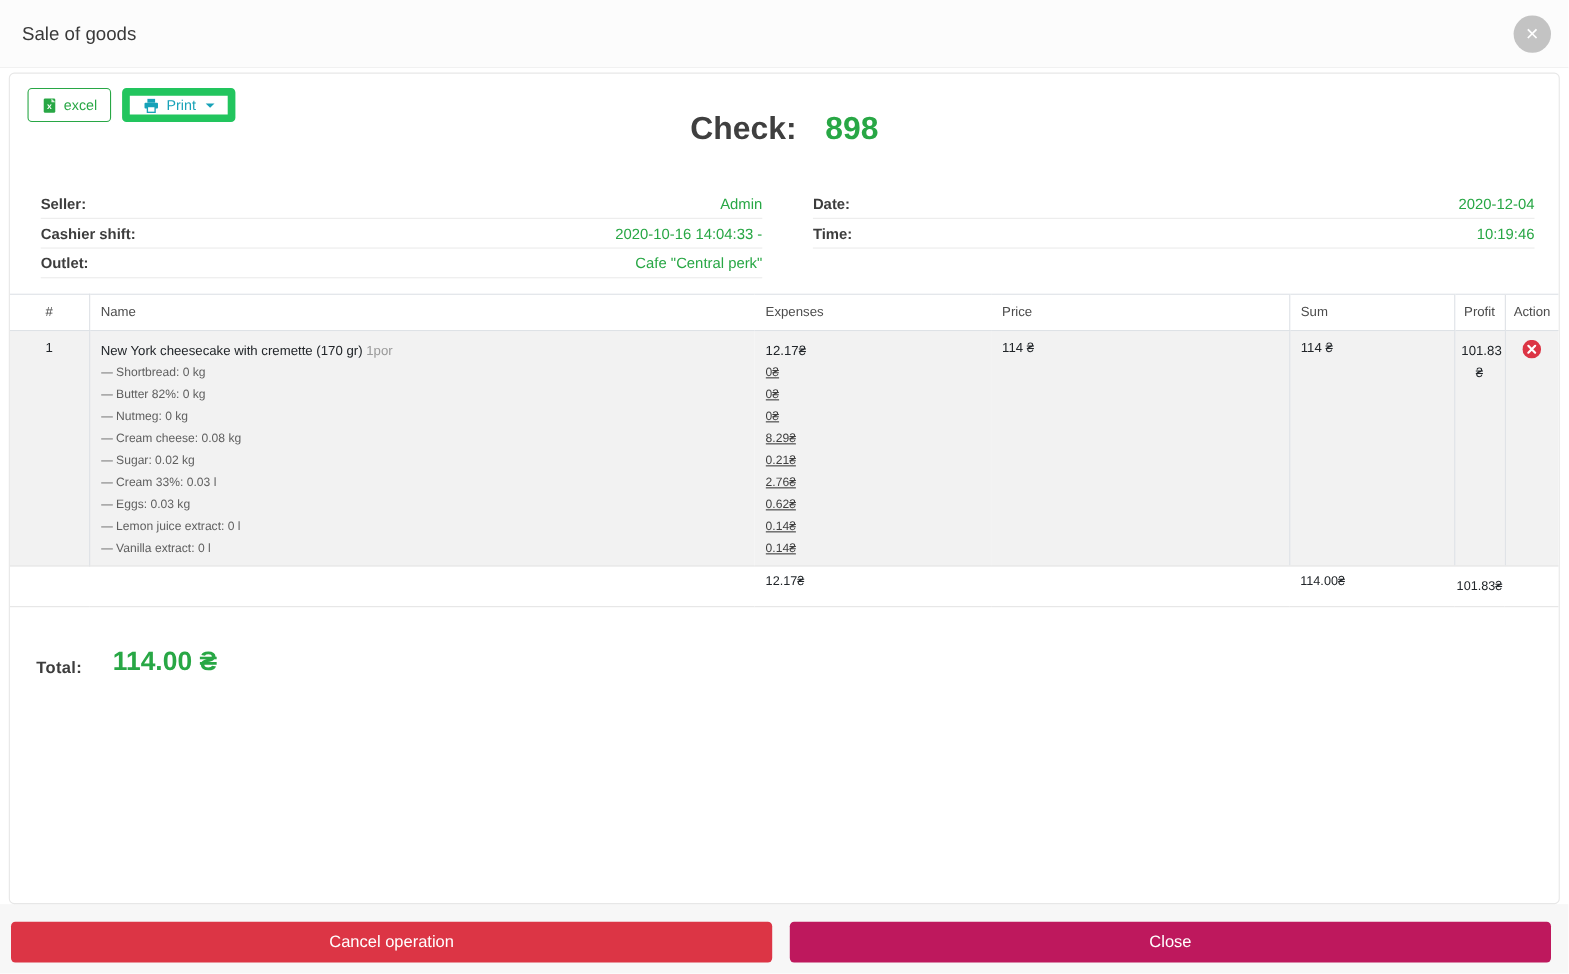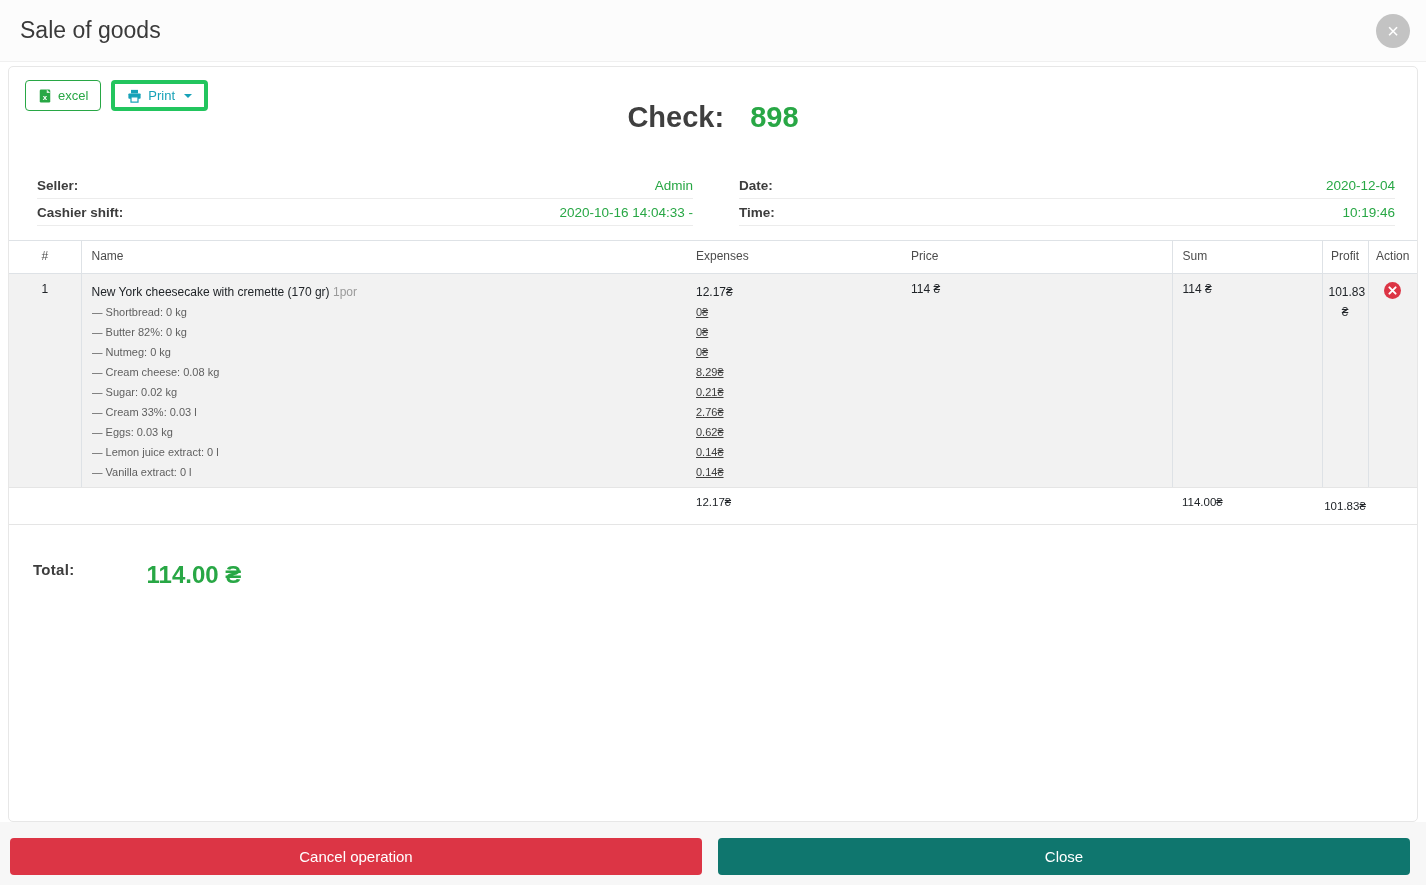--- a/index.html
+++ b/index.html
@@ -9,21 +9,21 @@
     background:#fff; color:#333;
     display:flex; flex-direction:column; overflow:hidden;
   }
 
   
   .top-bar {
     flex:0 0 62px; background:#fcfcfc; border-bottom:1px solid #f0f0f0;
     display:flex; align-items:center; justify-content:space-between;
     padding:0 16px 0 20px;
   }
-  .top-bar h1 { font-size:23px; font-weight:400; color:#3a3a3a; }
+  .top-bar h1 { font-size:17px; font-weight:400; color:#3a3a3a; }
   .modal-close {
     width:34px; height:34px; border-radius:50%; background:#c3c3c3; border:none;
     color:#fff; font-size:20px; line-height:32px; text-align:center; cursor:pointer;
     font-family:inherit;
   }
 
   
   .content { flex:1 1 auto; padding:4px 8px 0 8px; background:#fff; }
   .panel {
     height:756px; background:#fff; border:1px solid #e7e7e7; border-radius:5px;
@@ -31,21 +31,21 @@
   }
 
   
   .toolbar { position:absolute; top:13px; left:16px; display:flex; gap:10px; }
   .btn-outline {
     display:inline-flex; align-items:center; gap:6px; background:#fff;
     border-radius:4px; padding:5px 12px; font-size:13px; cursor:pointer; height:31px;
     font-family:inherit;
   }
   .btn-excel { border:1px solid #28a745; color:#28a745; }
-  .btn-print { border:4px solid #22c55e; color:#17a2b8;text-align:right; }
+  .btn-print { border:7px solid #22c55e; color:#17a2b8;text-align:right; }
   .caret { display:inline-block; width:0; height:0; border-left:4px solid transparent;
     border-right:4px solid transparent; border-top:4px solid #17a2b8; margin-left:3px; }
 
   
   .check-title { text-align:center; margin-top:34px; font-size:29px; font-weight:700; color:#3f3f3f; }
   .check-title .check-num { color:#28a745;margin-left:18px; }
 
   
   .info-grid {
     display:grid; grid-template-columns:1fr 1fr; column-gap:46px;
@@ -82,35 +82,35 @@
   .exp-line.main { font-size:12px; color:#212529; }
   .exp-link { color:#3f3f3f; text-decoration:underline; cursor:pointer; }
   td.cell-profit { text-align:center; padding:8px 6px 5px 6px; white-space:normal; line-height:20px; }
   td.cell-action { text-align:center; vertical-align:middle; }
   .remove-icon { display:inline-block; cursor:pointer; }
 
   tfoot td { padding:8px 10px; border-bottom:1px solid #e5e5e5; font-size:11.5px; color:#212529; height:35px; }
   tfoot td.cell-profit { text-align:center; padding:8px 2px; }
 
   
-  .total-line { display:flex; align-items:flex-start; margin:36px 0 0 24px;gap:44px; }
+  .total-line { display:flex; align-items:flex-end; margin:36px 0 0 24px; }
   .total-line .t-lbl { font-size:15px; font-weight:700; color:#3d3d3d; letter-spacing:.3px; }
   .total-line .t-val { font-size:24px; font-weight:700; color:#28a745; margin-left:28px; }
 
   
   .footer {
     flex:0 0 63px; background:#f7f7f7; display:flex; gap:16px;
     padding:16px 16px 16px 10px; align-items:flex-start;
   }
   .footer button {
     flex:1 1 0; height:37px; border:none; border-radius:4px; color:#fff;
     font-size:15px; cursor:pointer; font-family:inherit;
   }
   .btn-cancel { background:#dc3545; }
-  .btn-close-footer { background:#0f766e; }
+  .btn-close-footer { background:#be185d; }
 
   svg { display:block; }
 </style>
 </head>
 <body>
 
 <div class="top-bar">
   <h1>Sale of goods</h1>
   <button class="modal-close">×</button>
 </div>
@@ -149,20 +149,24 @@
 
     <div class="info-grid">
       <div class="info-col">
         <div class="info-row">
           <span class="lbl">Seller:</span>
           <span class="val">Admin</span>
         </div>
         <div class="info-row">
           <span class="lbl">Cashier shift:</span>
           <span class="val">2020-10-16 14:04:33 -</span>
+        </div>
+        <div class="info-row">
+          <span class="lbl">Outlet:</span>
+          <span class="val">Cafe "Central perk"</span>
         </div>
       </div>
       <div class="info-col">
         <div class="info-row">
           <span class="lbl">Date:</span>
           <span class="val">2020-12-04</span>
         </div>
         <div class="info-row">
           <span class="lbl">Time:</span>
           <span class="val">10:19:46</span>

